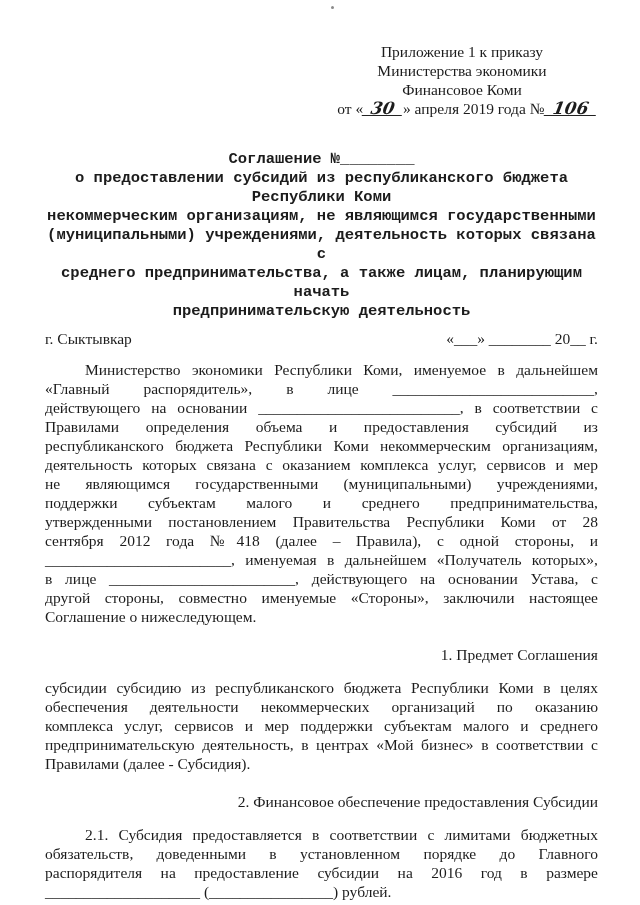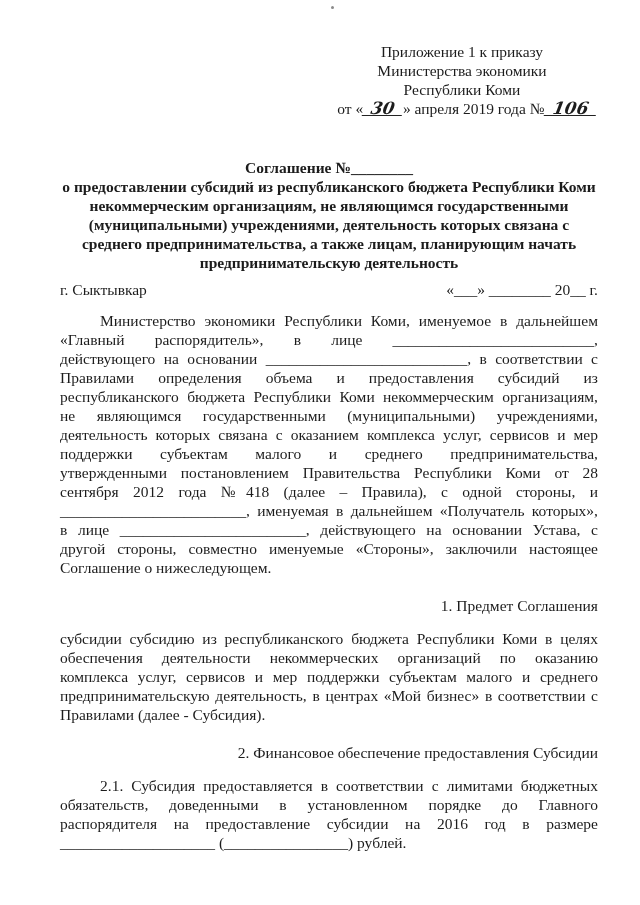--- a/index.html
+++ b/index.html
@@ -5,21 +5,21 @@
   html, body {
     margin: 0; padding: 0;
     width: 640px; height: 905px;
     background: #ffffff;
     font-family: "Liberation Serif", "DejaVu Serif", serif;
     color: #1c1c1c;
     overflow: hidden;
   }
   .page {
     position: absolute; inset: 0;
-    padding: 42px 42px 0 60px;
+    padding: 42px 42px 0 45px;
     box-sizing: border-box;
     font-size: 15.5px;
     line-height: 19px;
   }
   .artifact-dot {
     position: absolute; left: 331px; top: 6px;
     width: 3px; height: 3px; background: #8a8a8a; border-radius: 50%;
   }
   
   .hdr {
@@ -39,23 +39,24 @@
     font-style: italic;
     font-weight: 700;
     font-size: 17px;
     line-height: 14px;
     transform: skewX(-10deg);
     border-bottom: 1px solid #222;
     padding: 0 8px 0 8px;
   }
   
   .title-block {
-    margin-top: 40px;
+    margin-top: 32px;
     text-align: center;
     font-weight: 700;
+    font-family: Liberation Mono, monospace;
   }
   
   .place-row {
     margin-top: 8px;
     display: flex;
     justify-content: space-between;
   }
   
   .para { margin-top: 12px; }
   .jl { text-align: justify; text-align-last: justify; }
@@ -72,21 +73,21 @@
 </head>
 <body>
 
 <div class="page">
 
   <div class="artifact-dot"></div>
 
   <div class="hdr">
     <div>Приложение 1 к приказу</div>
     <div>Министерства экономики</div>
-    <div>Республики Коми</div>
+    <div>Финансовое Коми</div>
   </div>
   <div class="hdr-date">
     <span>от «</span><span class="hand">30</span><span>» апреля 2019 года №</span><span class="hand">106</span>
   </div>
 
   <div class="title-block">
     <div>Соглашение №________</div>
     <div>
         <div class="cl">о предоставлении субсидий из республиканского бюджета Республики Коми</div>
         <div class="cl">некоммерческим организациям, не являющимся государственными</div>
@@ -100,22 +101,22 @@
     <span>г. Сыктывкар</span>
     <span>«___» ________ 20__ г.</span>
   </div>
 
   <div class="para">
       <div class="jl indent">Министерство экономики Республики Коми, именуемое в дальнейшем</div>
       <div class="jl">«Главный распорядитель», в лице __________________________,</div>
       <div class="jl">действующего на основании __________________________, в соответствии с</div>
       <div class="jl">Правилами определения объема и предоставления субсидий из</div>
       <div class="jl">республиканского бюджета Республики Коми некоммерческим организациям,</div>
+      <div class="jl">деятельность которых связана с оказанием комплекса услуг, сервисов и мер</div>
       <div class="jl">не являющимся государственными (муниципальными) учреждениями,</div>
-      <div class="jl">деятельность которых связана с оказанием комплекса услуг, сервисов и мер</div>
       <div class="jl">поддержки субъектам малого и среднего предпринимательства,</div>
       <div class="jl">утвержденными постановлением Правительства Республики Коми от 28</div>
       <div class="jl">сентября 2012 года №418 (далее – Правила), с одной стороны, и</div>
       <div class="jl">________________________, именуемая в дальнейшем «Получатель которых»,</div>
       <div class="jl">в лице ________________________, действующего на основании Устава, с</div>
       <div class="jl">другой стороны, совместно именуемые «Стороны», заключили настоящее</div>
       <div class="jl last">Соглашение о нижеследующем.</div>
     </div>
 
   <div class="heading">1. Предмет Соглашения</div>

